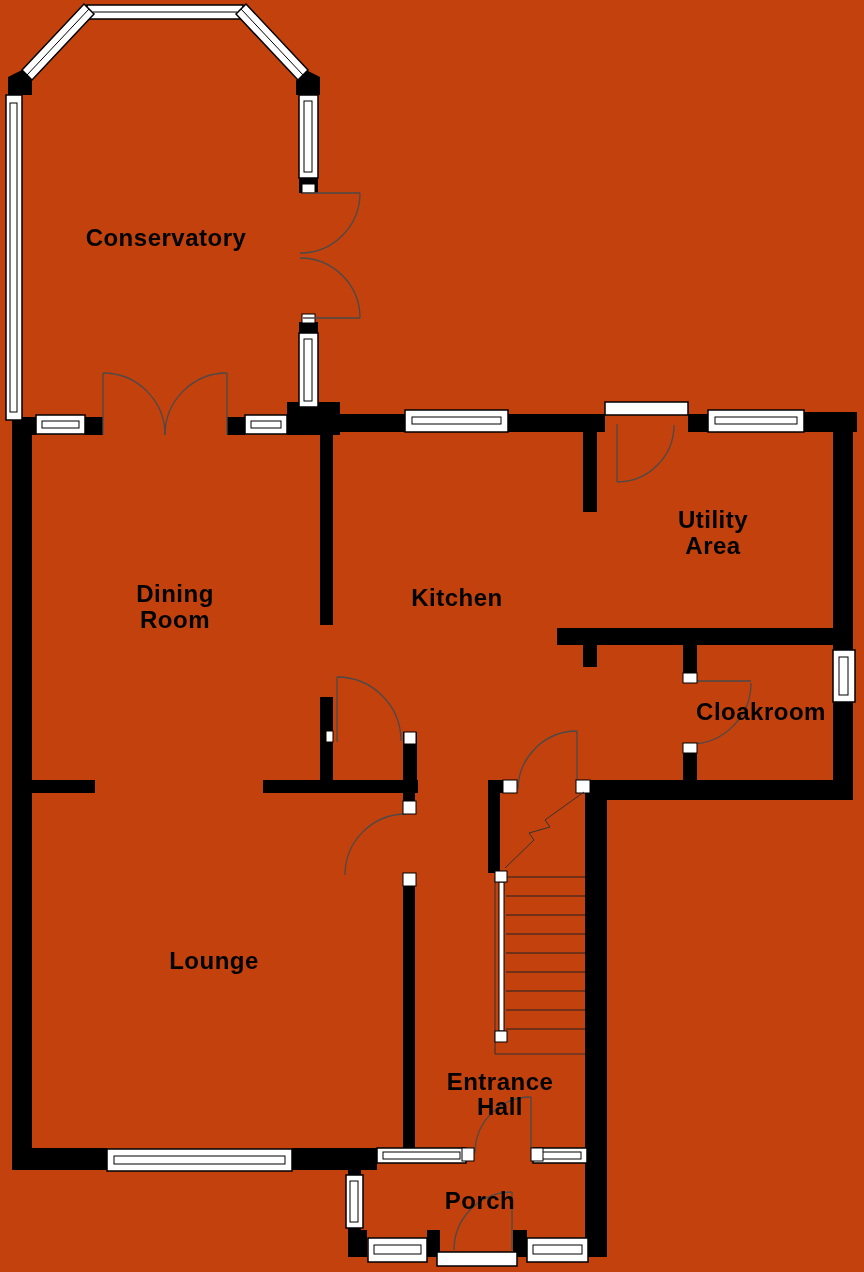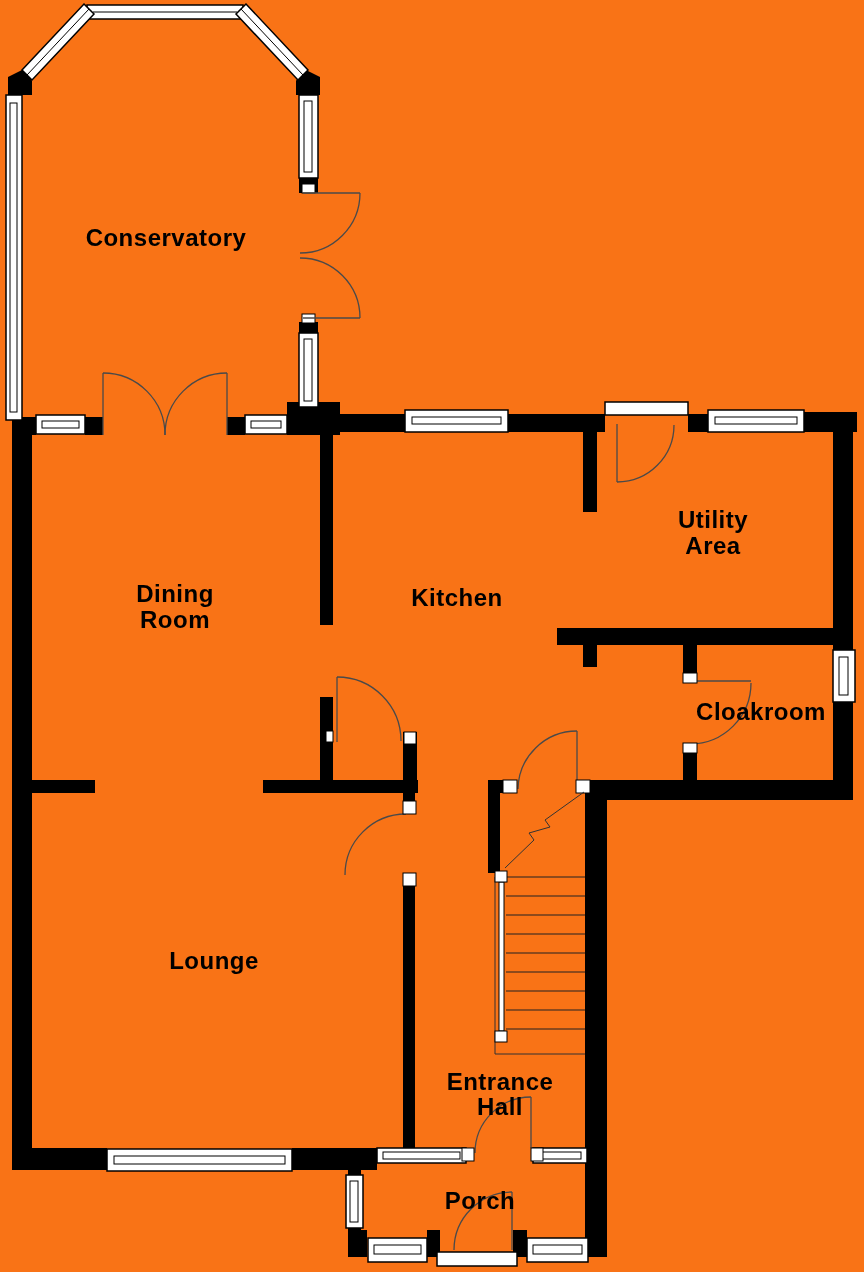--- a/index.html
+++ b/index.html
@@ -1,16 +1,16 @@
 <!DOCTYPE html>
 <html><head>
 <meta charset="utf-8">
 <style>
   html,body{margin:0;padding:0;background:#ffffff;}
-  .plan{position:relative;width:864px;height:1272px;background:#f97316;overflow:hidden;}
+  .plan{position:relative;width:864px;height:1272px;background:#c2410c;overflow:hidden;}
   svg{position:absolute;left:0;top:0;}
   svg text{font-family:"Liberation Sans","DejaVu Sans",sans-serif;font-weight:bold;fill:#000000;text-anchor:middle;}
   .lbl{font-size:24px;letter-spacing:0.5px;}
   .wall{fill:#000000;stroke:none;}
   .win{fill:#ffffff;stroke:#000000;stroke-width:1.5;}
   .wini{fill:#ffffff;stroke:#000000;stroke-width:1;}
   .jamb{fill:#ffffff;stroke:#000000;stroke-width:1;}
   .arc{fill:none;stroke:#4a4a4a;stroke-width:1.3;}
   .leaf{fill:none;stroke:#4a4a4a;stroke-width:1.3;}
   .thin{fill:none;stroke:#333333;stroke-width:1;}

